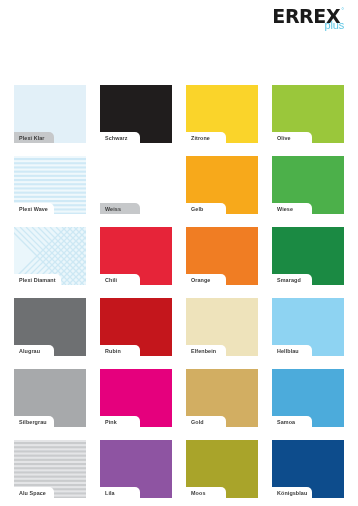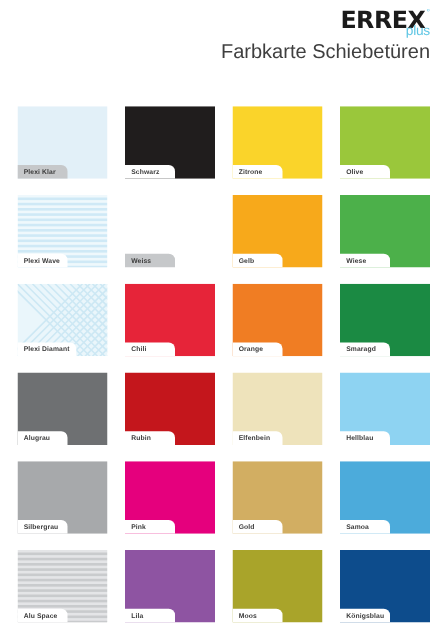--- a/index.html
+++ b/index.html
@@ -123,21 +123,20 @@
 </style>
 </head>
 <body>
 
 <div class="header">
   <div class="logo-block">
     <span class="logo-errex">ERREX</span>
     <span class="logo-reg">°</span>
   </div>
   <div class="logo-plus">plus</div>
-  <div class="page-title">Farbkarte Schiebetüren</div>
 </div>
 
 <div class="grid">
     <div class="grid-row">
       <div class="swatch">
         <div class="swatch-fill" style="background: rgb(226, 240, 248);"></div>
         <div class="swatch-label tab-gray">Plexi Klar</div>
       </div>
       <div class="swatch">
         <div class="swatch-fill" style="background: rgb(32, 29, 29);"></div>

